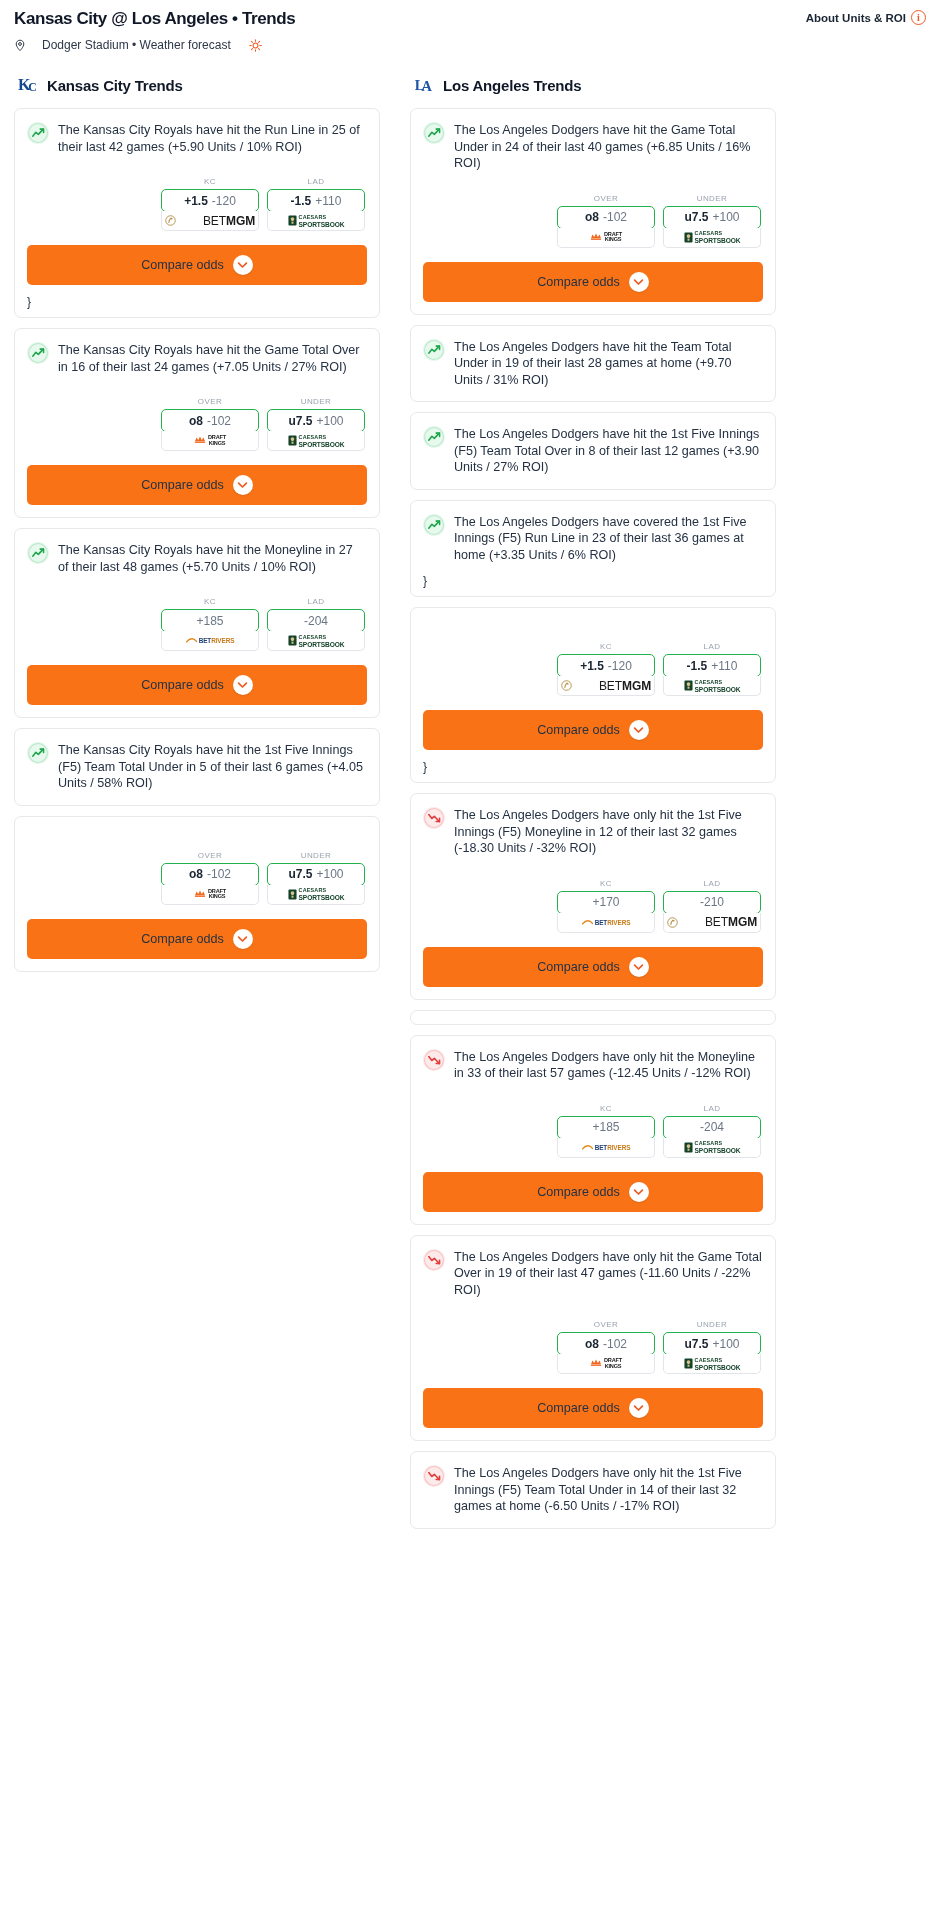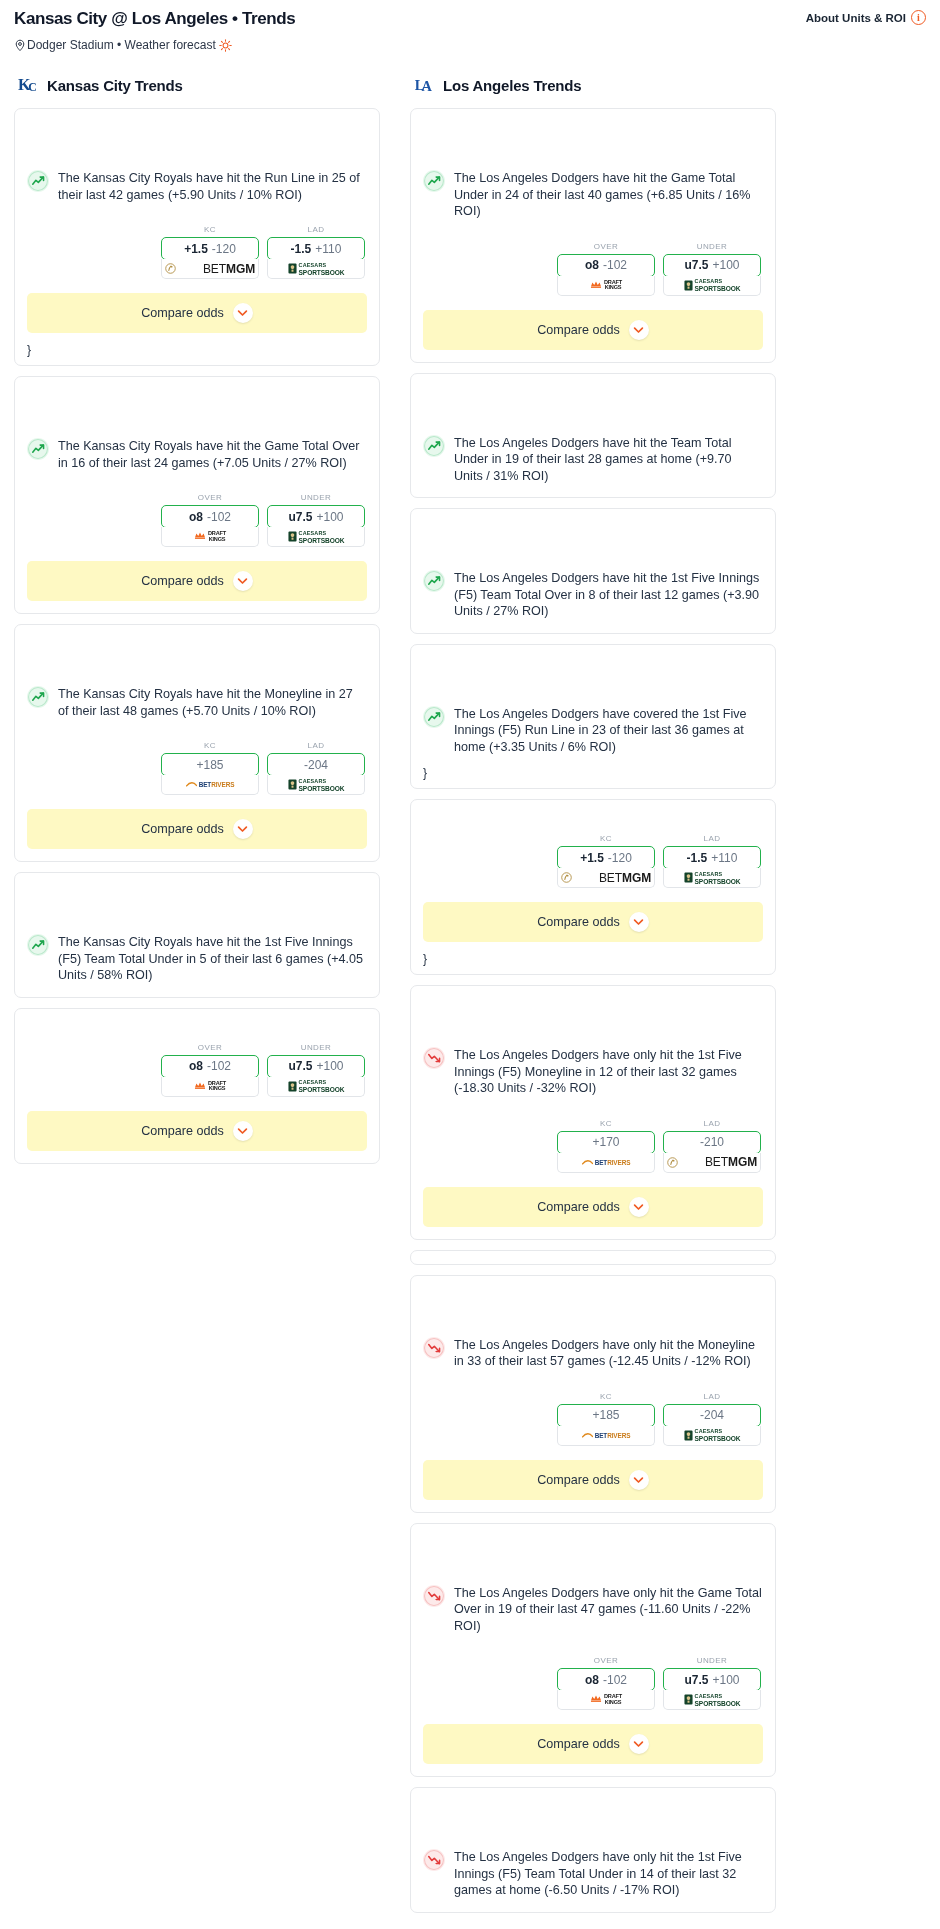--- a/index.html
+++ b/index.html
@@ -46,21 +46,21 @@
     color: #f05a22;
     font-size: 10px;
     font-weight: bold;
     display: flex; align-items: center; justify-content: center;
     font-family: "Liberation Serif", serif;
     line-height: 1;
   }
   .venue-row {
     display: flex;
     align-items: center;
-    gap: 1px;
+    gap: 16px;
     margin-top: 6px;
     font-size: 12px;
     color: #2d3748;
   }
   .venue-row .pin { display: inline-flex; }
   .venue-text { font-size: 12px; color: #2d3748; }
   .sun-ico { display: inline-flex; margin-left: 2px; }
 
   
   .columns {
@@ -88,21 +88,21 @@
 
   
   .card {
     border: 1px solid #e6e8eb;
     border-radius: 7px;
     background: #fff;
     margin-bottom: 10px;
     overflow: hidden;
   }
   .card-body { padding: 12px 13px 0 12px; }
-  .trend-row { display: flex; gap: 9px; align-items: flex-start; margin-top: 48px; }
+  .trend-row { display: flex; gap: 9px; align-items: flex-start; }
   .trend-ico {
     width: 22px; height: 22px; flex: 0 0 22px;
     border-radius: 50%;
     display: flex; align-items: center; justify-content: center;
     margin-top: 1px;
   }
   .trend-ico.up { background: #e7f8ed; }
   .trend-ico.down { background: #fdeaea; }
   .trend-text {
     font-size: 12.6px;
@@ -160,21 +160,21 @@
   .bk-caesars .c1 { font-size: 5.4px; font-weight: bold; color: #14432a; letter-spacing: 0.2px; display: block; }
   .bk-caesars .c2 { font-size: 6.6px; font-weight: bold; color: #14432a; letter-spacing: -0.1px; display: block; }
   .bk-dk { line-height: 5.5px; text-align: center; }
   .bk-dk .d1 { font-size: 5.6px; font-weight: bold; color: #1a1a1a; display: block; letter-spacing: -0.2px; }
   .bk-dk .d2 { font-size: 5.6px; font-weight: bold; color: #1a1a1a; display: block; letter-spacing: -0.2px; }
   .bk-rivers { font-size: 6.4px; font-weight: bold; color: #1d3f73; letter-spacing: -0.1px; }
   .bk-rivers .rv { color: #c97b1a; }
 
   
   .compare {
-    background: #fef9c3;
+    background: #f97316;
     height: 40px;
     margin: 14px 12px 12px 12px;
     border-radius: 5px;
     display: flex;
     align-items: center;
     justify-content: center;
     gap: 9px;
     cursor: pointer;
   }
   .compare-label { font-size: 12.6px; color: #243143; }

